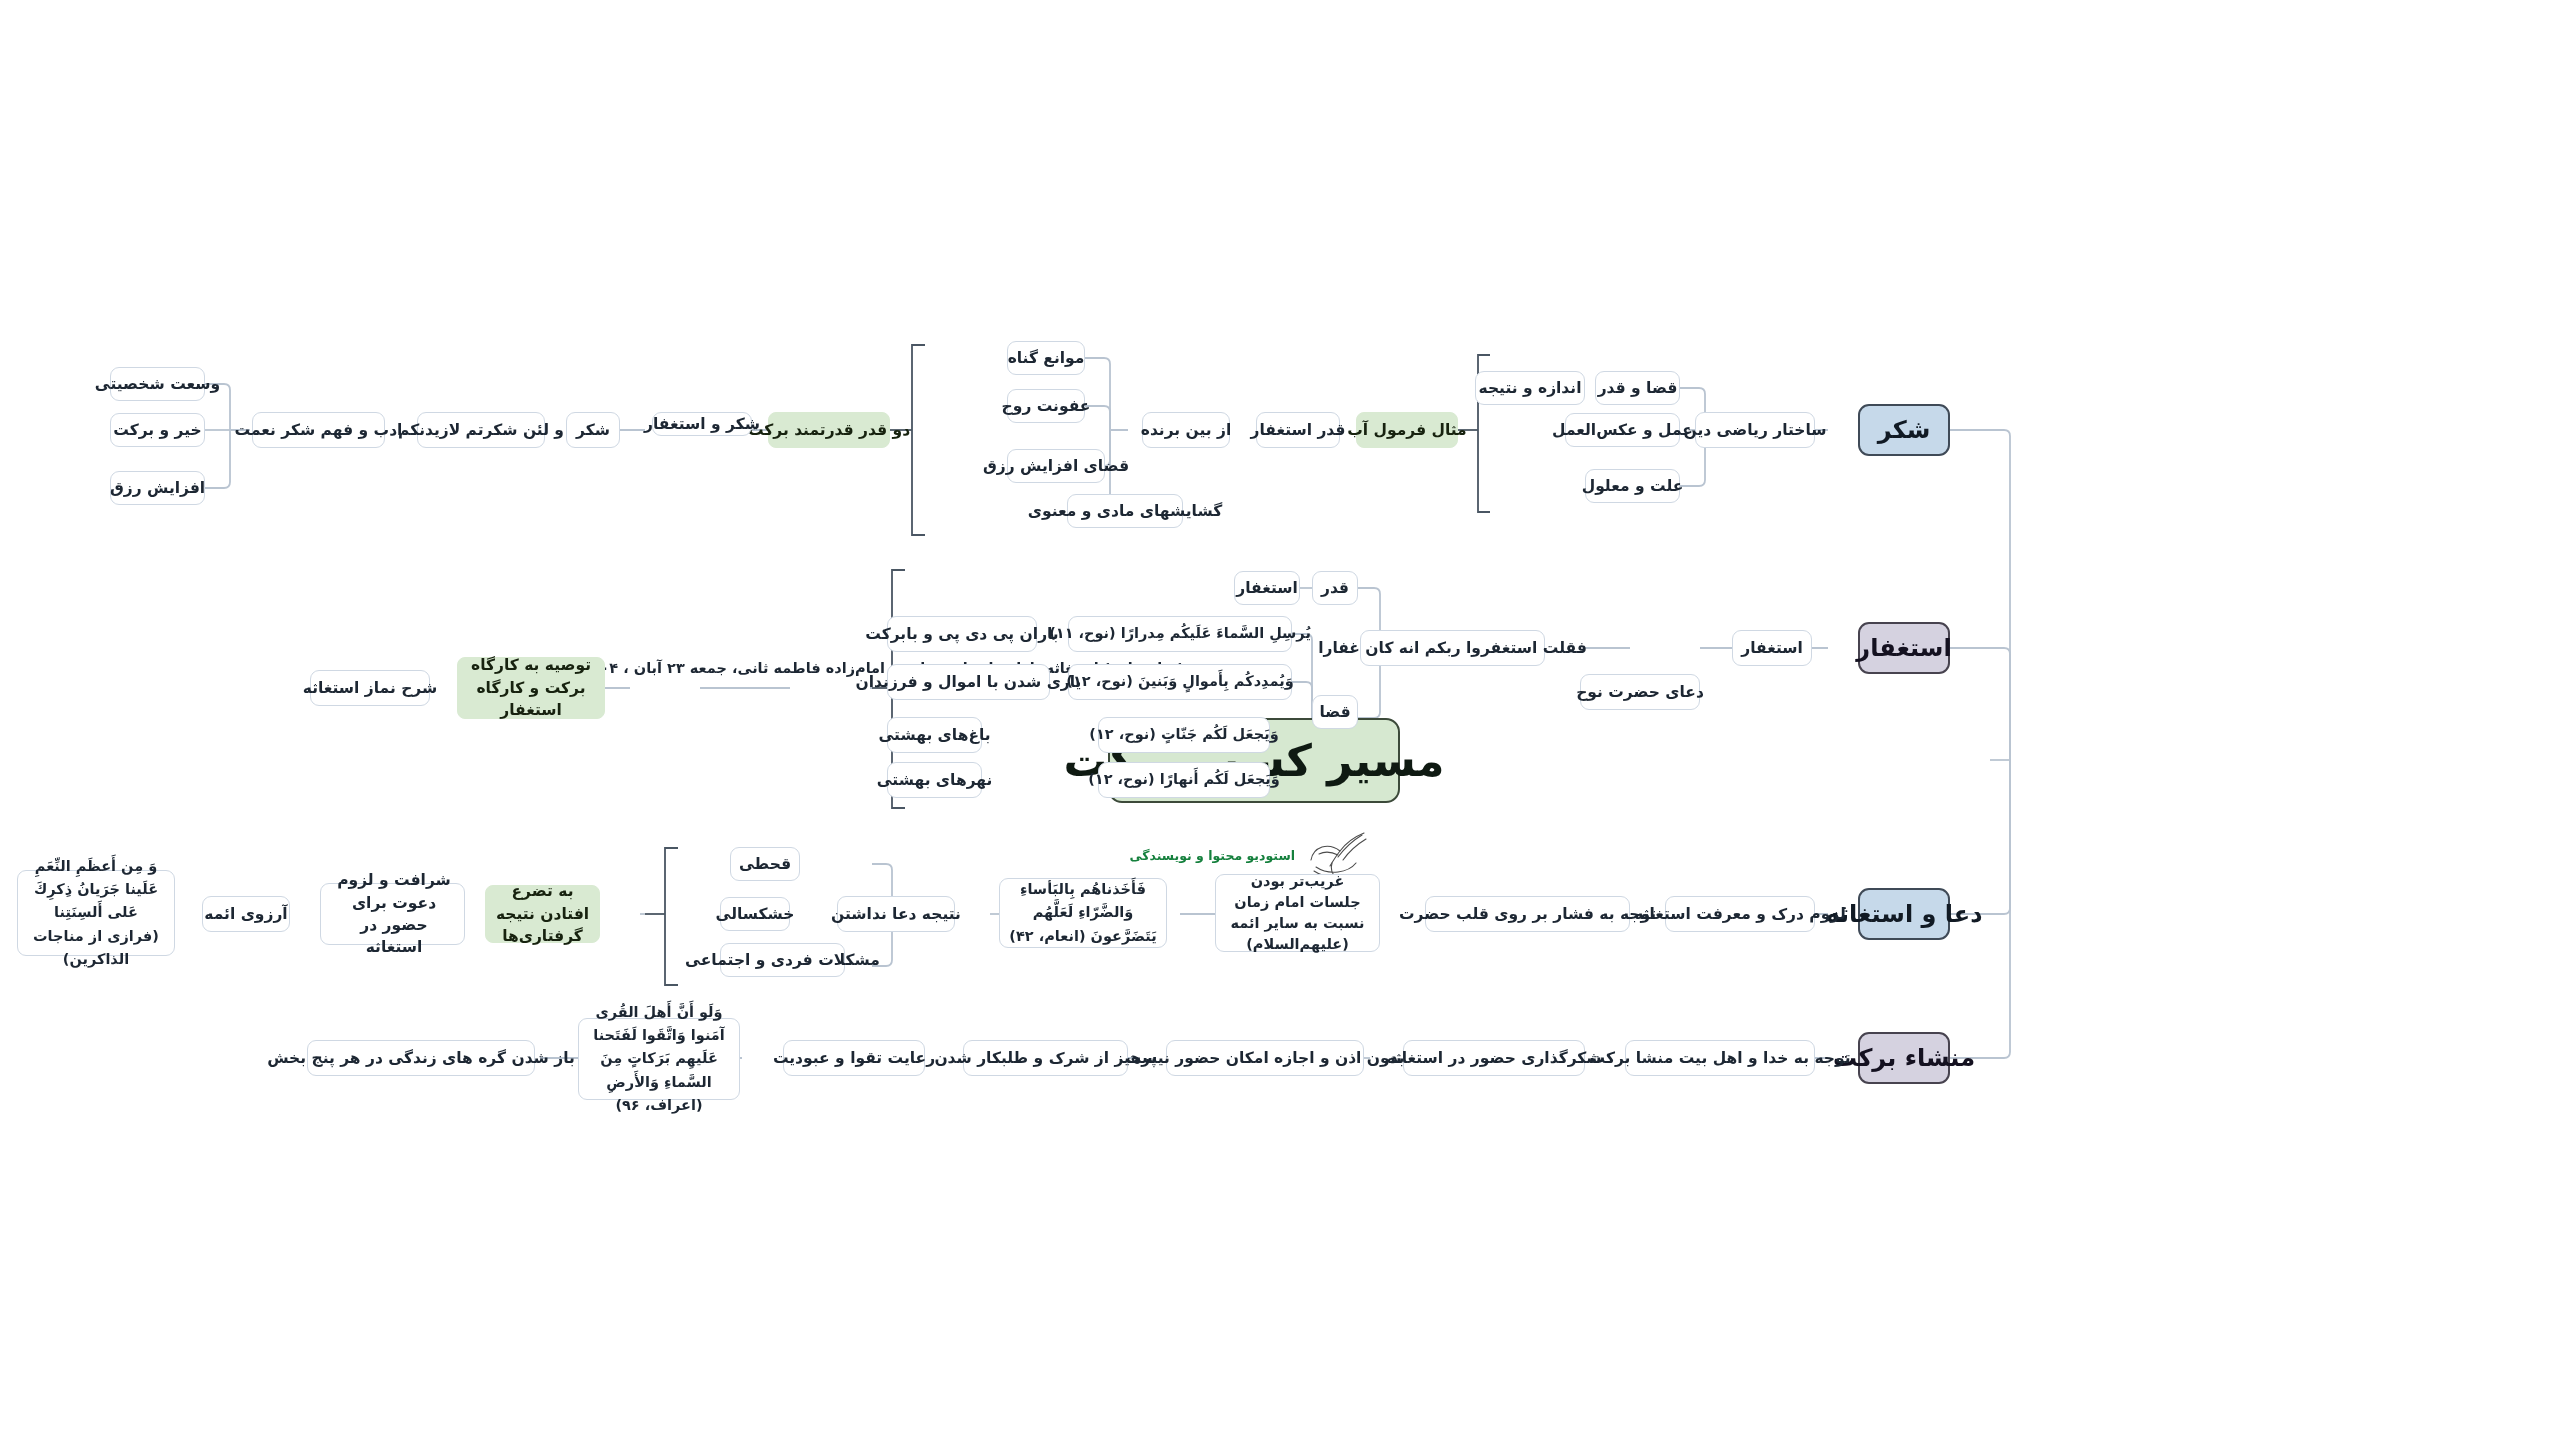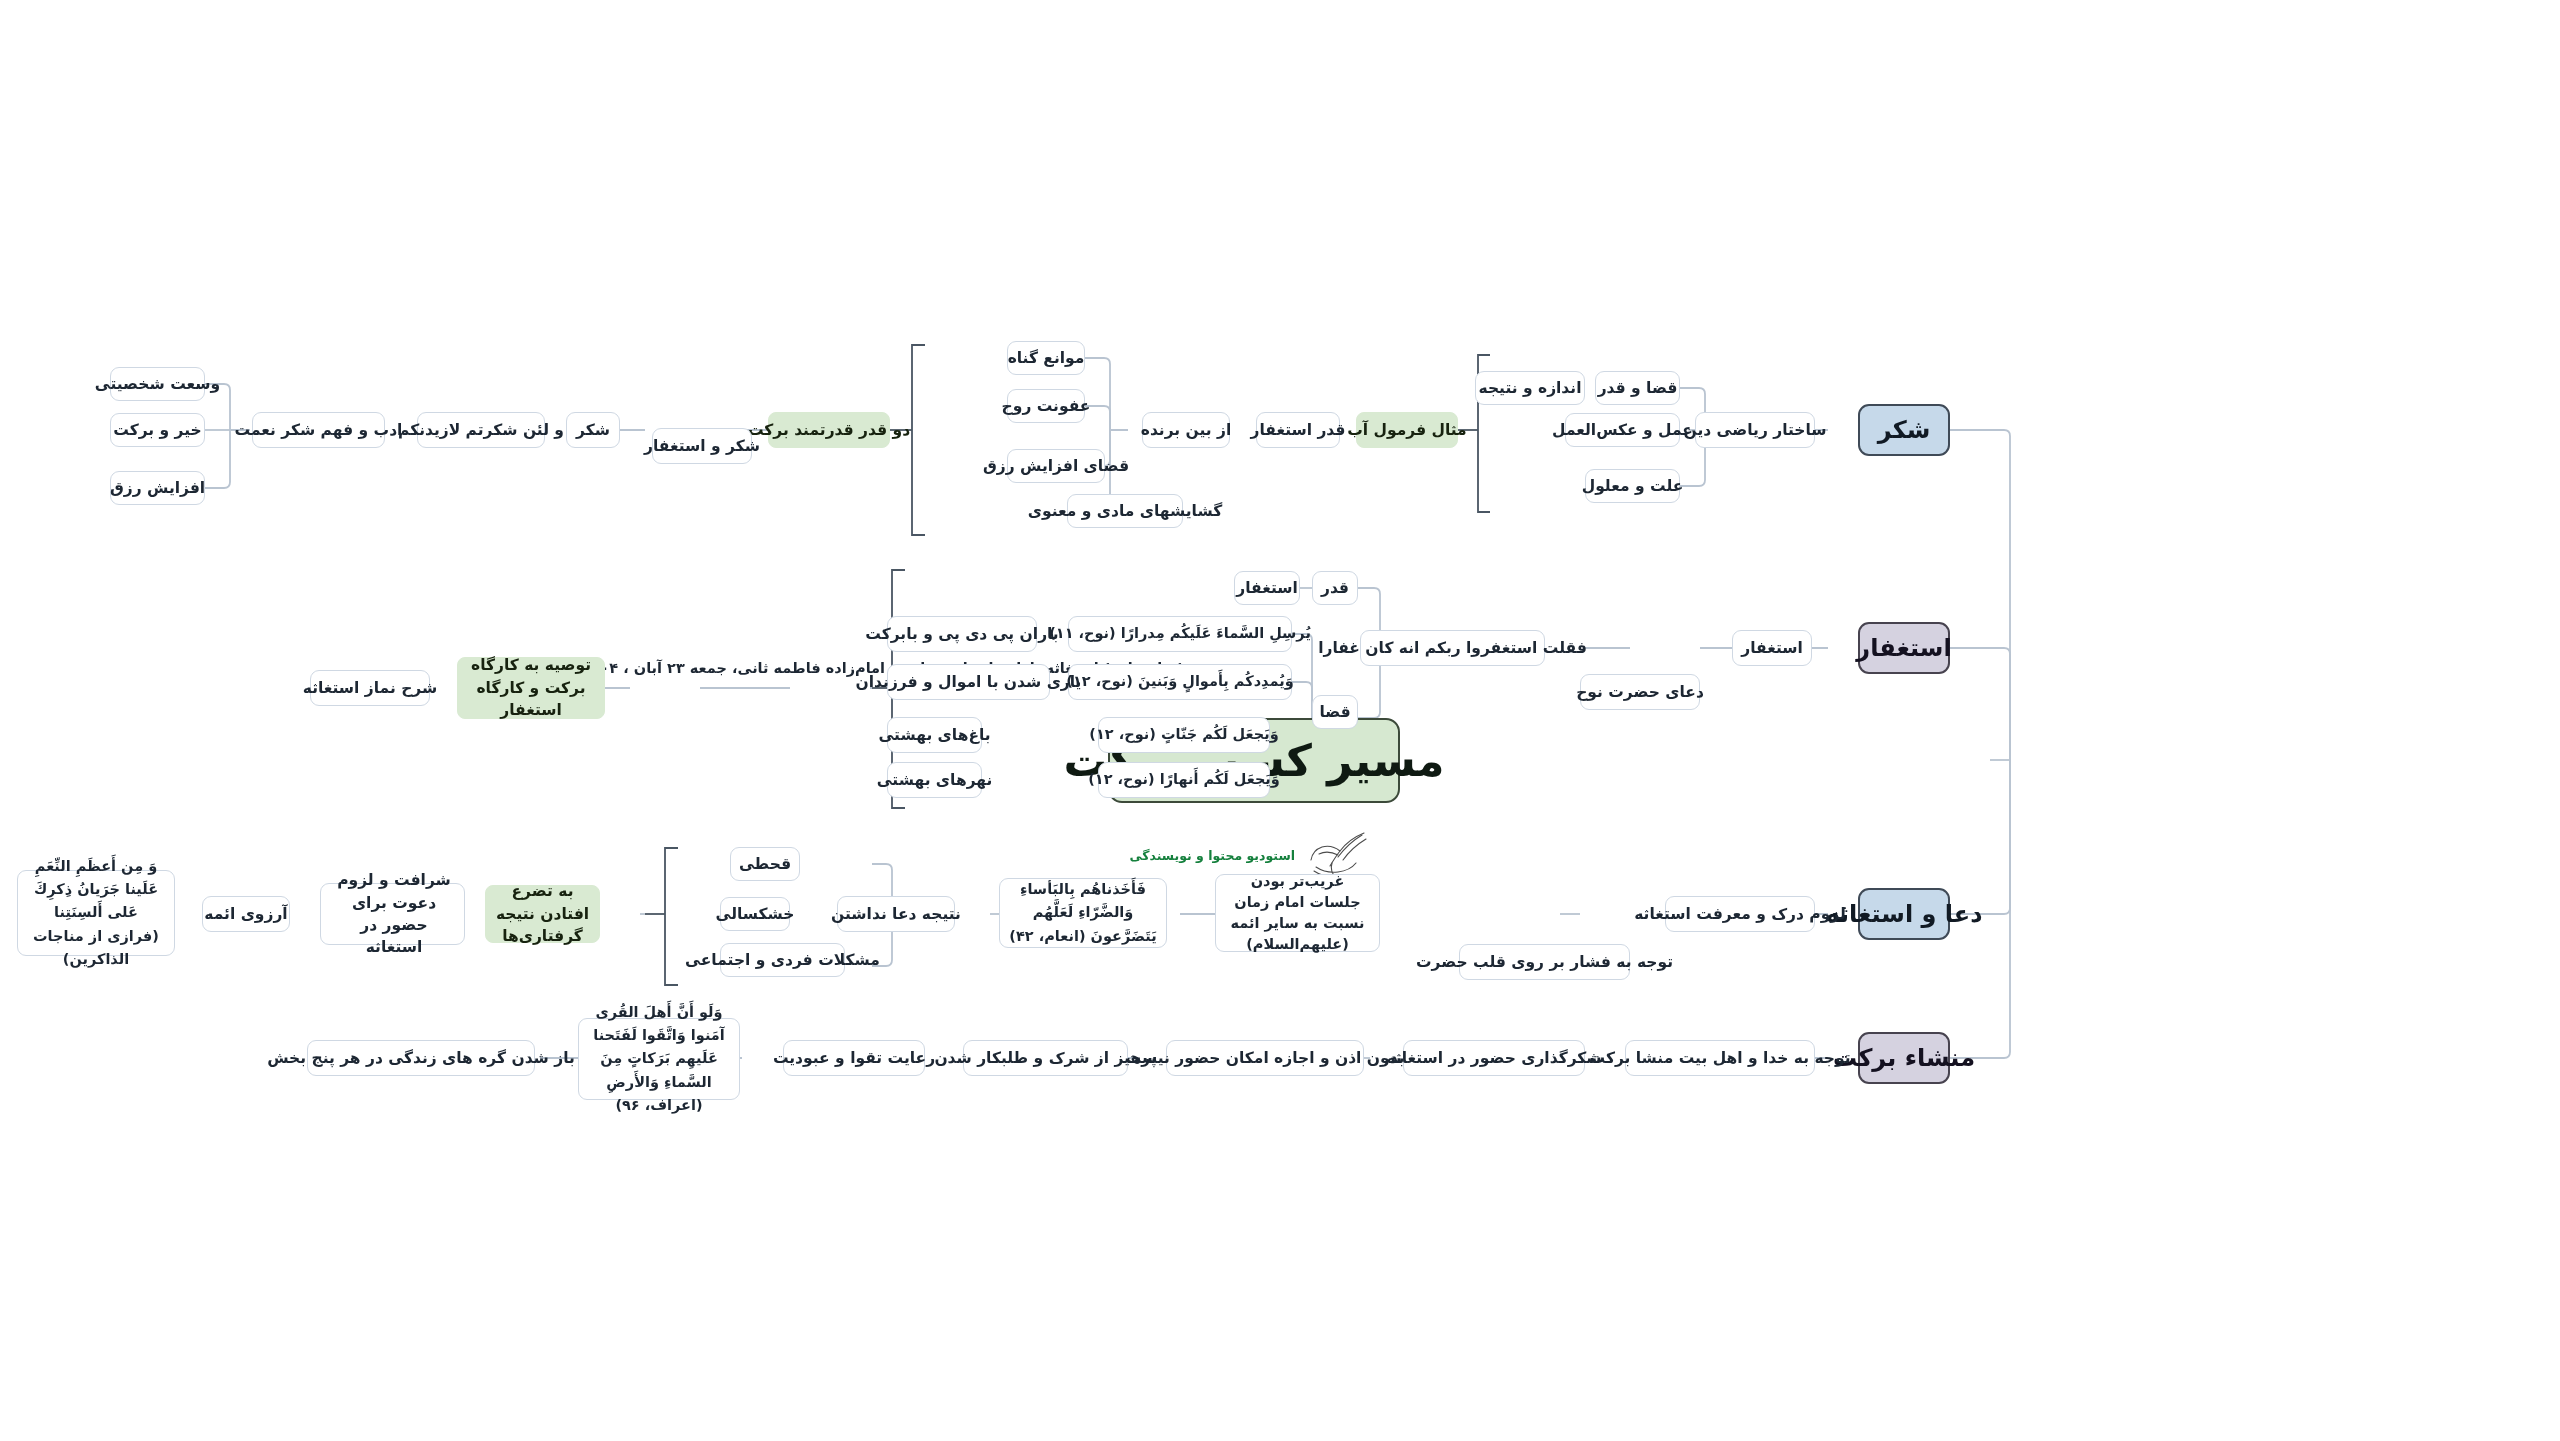--- a/index.html
+++ b/index.html
@@ -204,21 +204,21 @@
   <div class="node green" style="right:1102px;top:412px;width:102px;height:36px;">مثال فرمول آب</div>
   <div class="node" style="right:1220px;top:412px;width:84px;height:36px;">قدر استغفار</div>
   <div class="node" style="right:1330px;top:412px;width:88px;height:36px;">از بین برنده</div>
 
   <div class="node" style="right:1475px;top:341px;width:78px;height:34px;">موانع گناه</div>
   <div class="node" style="right:1475px;top:389px;width:78px;height:34px;">عفونت روح</div>
   <div class="node" style="right:1455px;top:449px;width:98px;height:34px;">قضای افزایش رزق</div>
   <div class="node" style="right:1377px;top:494px;width:116px;height:34px;">گشایشهای مادی و معنوی</div>
 
   <div class="node green" style="right:1670px;top:412px;width:122px;height:36px;">دو قدر قدرتمند برکت</div>
-  <div class="node" style="right:1808px;top:428px;width:100px;height:36px;">شکر و استغفار</div>
+  <div class="node" style="right:1808px;top:412px;width:100px;height:24px;">شکر و استغفار</div>
   <div class="node" style="right:1940px;top:412px;width:54px;height:36px;">شکر</div>
   <div class="node" style="right:2015px;top:412px;width:128px;height:36px;">و لئن شكرتم لازيدنكم</div>
   <div class="node" style="right:2175px;top:412px;width:133px;height:36px;">ادب و فهم شکر نعمت</div>
 
   <div class="node" style="right:2355px;top:367px;width:95px;height:34px;">وسعت شخصیتی</div>
   <div class="node" style="right:2355px;top:413px;width:95px;height:34px;">خیر و برکت</div>
   <div class="node" style="right:2355px;top:471px;width:95px;height:34px;">افزایش رزق</div>
 
   <div class="node" style="right:748px;top:630px;width:80px;height:36px;">استغفار</div>
   <div class="node" style="right:860px;top:630px;width:120px;height:36px;margin-top:44px;">دعای حضرت نوح</div>
@@ -235,21 +235,21 @@
 
   <div class="node" style="right:1523px;top:616px;width:150px;height:36px;">باران پی دی پی و بابرکت</div>
   <div class="node" style="right:1510px;top:664px;width:163px;height:36px;">یاری شدن با اموال و فرزندان</div>
   <div class="node" style="right:1578px;top:717px;width:95px;height:36px;">باغ‌های بهشتی</div>
   <div class="node" style="right:1578px;top:762px;width:95px;height:36px;">نهرهای بهشتی</div>
 
   <div class="node green wrap" style="right:1955px;top:657px;width:148px;height:62px;">توصیه به کارگاه برکت و کارگاه استغفار</div>
   <div class="node" style="right:2130px;top:670px;width:120px;height:36px;">شرح نماز استغاثه</div>
 
   <div class="node" style="right:745px;top:896px;width:150px;height:36px;">لزوم درک و معرفت استغاثه</div>
-  <div class="node" style="right:930px;top:896px;width:171px;height:36px;margin-top:48px;">توجه به فشار بر روی قلب حضرت</div>
+  <div class="node" style="right:930px;top:896px;width:205px;height:36px;">توجه به فشار بر روی قلب حضرت</div>
   <div class="node wrap small" style="right:1180px;top:874px;width:165px;height:78px;">غریب‌تر بودن جلسات امام زمان نسبت به سایر ائمه (علیهم‌السلام)</div>
   <div class="node ayah wrap" style="right:1393px;top:878px;width:168px;height:70px;">فَأَخَذناهُم بِالبَأساءِ وَالضَّرّاءِ لَعَلَّهُم يَتَضَرَّعونَ (انعام، ۴۲)</div>
   <div class="node" style="right:1605px;top:896px;width:118px;height:36px;">نتیجه دعا نداشتن</div>
 
   <div class="node" style="right:1760px;top:847px;width:70px;height:34px;">قحطی</div>
   <div class="node" style="right:1770px;top:897px;width:70px;height:34px;">خشکسالی</div>
   <div class="node" style="right:1715px;top:943px;width:125px;height:34px;">مشکلات فردی و اجتماعی</div>
 
   <div class="node green wrap" style="right:1960px;top:885px;width:115px;height:58px;">به تضرع افتادن نتیجه گرفتاری‌ها</div>
   <div class="node wrap" style="right:2095px;top:883px;width:145px;height:62px;padding-left:12px;">شرافت و لزوم دعوت برای حضور در استغاثه</div>

